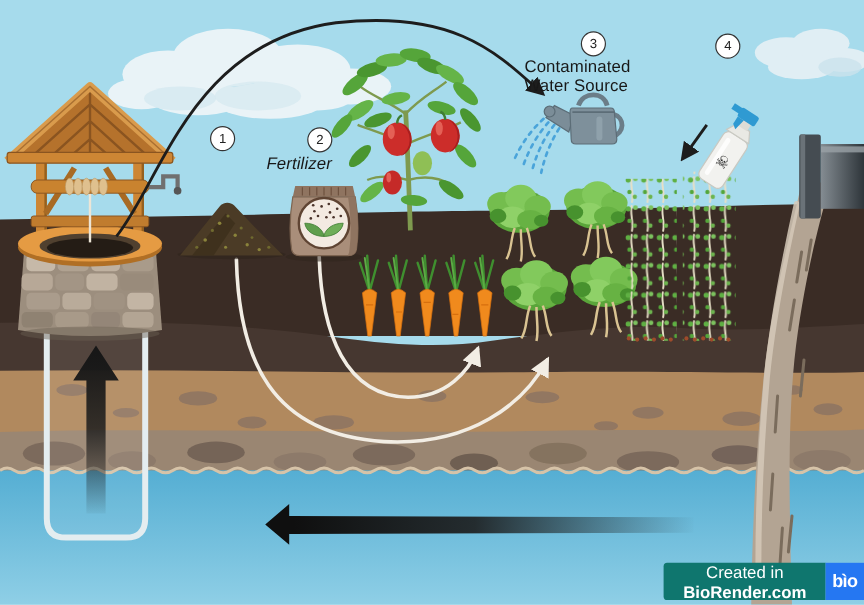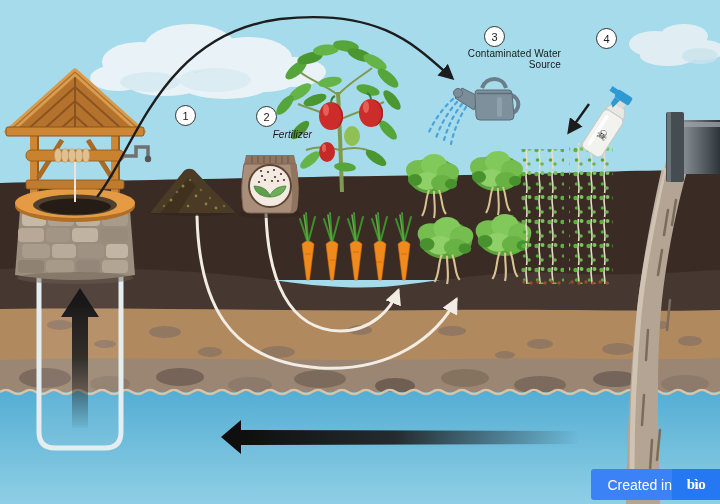--- a/index.html
+++ b/index.html
@@ -2,29 +2,29 @@
 <html><head>
 <meta charset="utf-8">
 <style>
   html,body{margin:0;padding:0;background:#dfe6ea;}
   .stage{position:relative;width:720px;height:504px;overflow:hidden;
          font-family:"Liberation Sans",sans-serif;background:#a6dbec;}
   .stage svg{position:absolute;left:0;top:0;}
   .num{position:absolute;width:21px;height:21px;border-radius:50%;background:#fff;
        border:1.4px solid #333;box-sizing:border-box;display:flex;align-items:center;
        justify-content:center;font-size:11px;color:#222;z-index:6;}
-  .lbl{position:absolute;text-align:right;font-size:10px;line-height:1.12;
+  .lbl{position:absolute;text-align:left;font-size:14px;line-height:1.12;
        color:#181818;z-index:6;letter-spacing:.1px;}
   .credit{position:absolute;right:32px;bottom:4px;height:31px;display:flex;align-items:center;
-          background:#3b82f6;color:#fff;font-size:14px;padding:0 16px;z-index:7;
-          border-radius:3px 0 0 3px;}
+          background:#0f766e;color:#fff;font-size:14px;padding:0 16px;z-index:7;
+          border-radius:3px 0 0 3px;flex-direction:column;}
   .credit .brand{font-weight:bold;}
-  .logo{position:absolute;right:0;bottom:4px;width:48px;height:31px;background:#2577f2;
+  .logo{position:absolute;right:0;bottom:4px;width:32px;height:31px;background:#2577f2;
         color:#fff;font-weight:bold;font-size:15px;display:flex;align-items:center;
-        justify-content:center;letter-spacing:-.5px;z-index:7;font-family:Liberation Serif, serif;}
+        justify-content:center;letter-spacing:-.5px;z-index:7;}
 </style>
 </head>
 <body>
 
 <div class="stage">
 <svg width="720" height="504" viewBox="0 0 720 504">
   <defs>
     <linearGradient id="waterGrad" x1="0" y1="392" x2="0" y2="504" gradientUnits="userSpaceOnUse">
       <stop offset="0" stop-color="#55aed3"></stop>
           <stop offset="1" stop-color="#8fcfe6"></stop>
@@ -395,15 +395,16 @@
 <div class="num" style="left:256px;top:106px;">2</div>
 <div class="lbl" style="left:222px;top:129px;width:90px;font-style:italic;">Fertilizer</div>
 
 <div class="num" style="left:484px;top:26px;">3</div>
 <div class="lbl" style="left:437px;top:48px;width:124px;">Contaminated Water Source</div>
 
 <div class="num" style="left:596px;top:28px;">4</div>
 
 <div class="credit">
       <span>Created in </span>
+      <span class="brand">BioRender.com</span>
     </div>
 <div class="logo">bìo</div>
 </div>
 
 </body></html>

